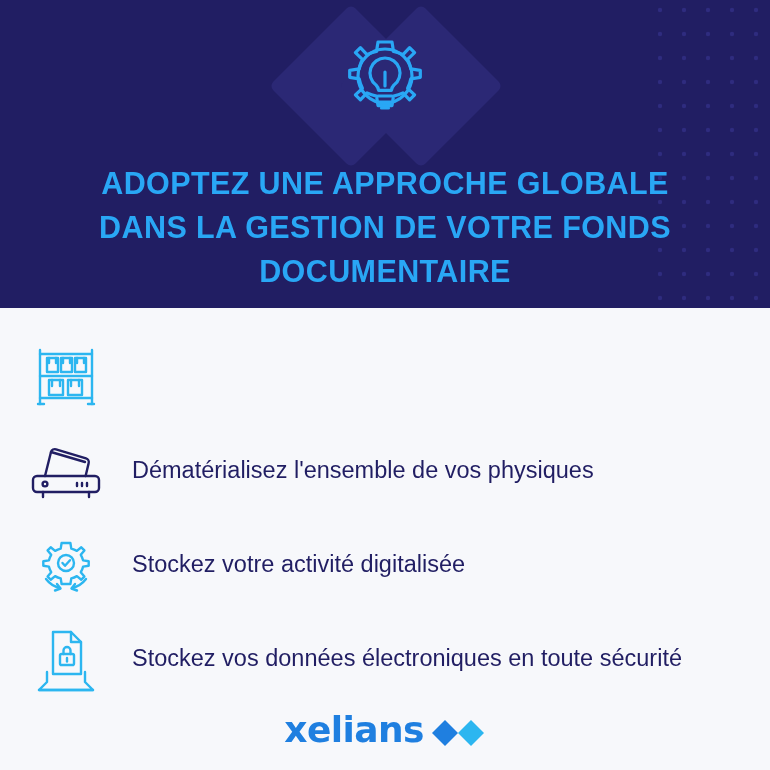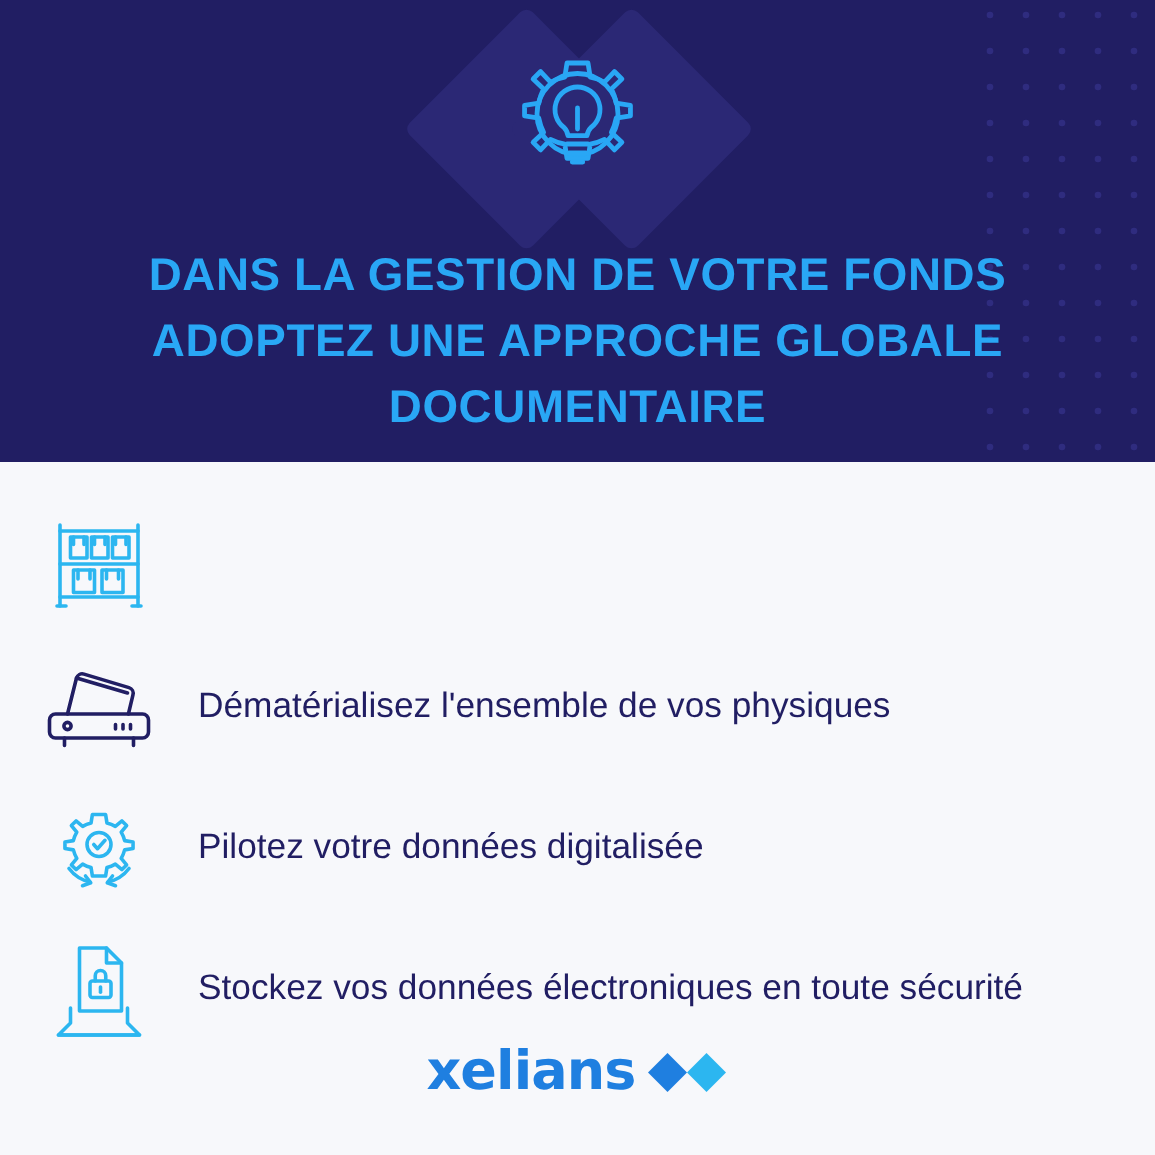--- a/index.html
+++ b/index.html
@@ -98,26 +98,26 @@
   .row-text {
     color: #211e63;
     font-size: 23.5px;
     line-height: 1.36;
     padding-right: 56px;
   }
 
   
   .footer {
     position: absolute;
-    bottom: 35px;
+    bottom: 20px;
     left: 0;
     width: 770px;
     display: flex;
     justify-content: center;
-    align-items: center;
+    align-items: flex-end;
   }
   .logo-word {
     color: #1f7fe0;
     font-size: 36px;
     font-weight: bold;
     letter-spacing: -.6px;
     font-family: "DejaVu Sans", sans-serif;
   }
   .logo-mark {
     margin-left: 6px;
@@ -213,22 +213,22 @@
       <circle cx="57" cy="40" r="27"></circle>
 
       <path d="M57 22 a15 15 0 0 0 -9 27 c1.6 1.6 2.4 3.3 2.6 5.4 l12.8 0 c.2-2.1 1-3.8 2.6-5.4 a15 15 0 0 0 -9-27 z"></path>
       <path d="M50 60 l14 0"></path>
       <path d="M51.5 66 l11 0"></path>
       <path d="M53.5 72 l7 0"></path>
       <path d="M57 36 l0 14"></path>
     </svg>
 
     <div class="header-title">
+      <span class="line">ADOPTEZ UNE APPROCHE GLOBALE</span>
       <span class="line">DANS LA GESTION DE VOTRE FONDS</span>
-      <span class="line">ADOPTEZ UNE APPROCHE GLOBALE</span>
       <span class="line">DOCUMENTAIRE</span>
     </div>
   </div>
 
   <div class="list">
 
     <div class="row">
       <div class="row-icon">
         <svg width="64" height="62" viewBox="0 0 64 62" xmlns="http://www.w3.org/2000/svg" fill="none" stroke="#2cb6f0" stroke-width="2.4" stroke-linecap="round" stroke-linejoin="round">
           <path d="M6 4 l0 54 M58 4 l0 54"></path>
@@ -266,21 +266,21 @@
         <svg width="62" height="62" viewBox="0 0 62 62" xmlns="http://www.w3.org/2000/svg" fill="none" stroke="#2cb6f0" stroke-width="2.4" stroke-linecap="round" stroke-linejoin="round">
           <path d="M31 9 l4.4 0 .9 5.6 a22 22 0 0 1 5.6 2.3 l4.4-3.6 3.1 3.1 -3.6 4.4 a22 22 0 0 1 2.3 5.6 l5.6 .9 0 4.4 -5.6 .9 a22 22 0 0 1 -2.3 5.6 l3.6 4.4 -3.1 3.1 -4.4-3.6 a22 22 0 0 1 -5.6 2.3 l-.9 5.6 -4.4 0 -4.4 0 -.9-5.6 a22 22 0 0 1 -5.6-2.3 l-4.4 3.6 -3.1-3.1 3.6-4.4 a22 22 0 0 1 -2.3-5.6 l-5.6-.9 0-4.4 5.6-.9 a22 22 0 0 1 2.3-5.6 l-3.6-4.4 3.1-3.1 4.4 3.6 a22 22 0 0 1 5.6-2.3 l.9-5.6 z"></path>
           <circle cx="31" cy="29" r="8"></circle>
           <path d="M27.5 29 l2.5 2.8 5-5.6"></path>
           <path d="M11 45 a24 24 0 0 0 14 9"></path>
           <path d="M51 45 a24 24 0 0 1 -14 9"></path>
           <path d="M22 50 l3.5 4.5 -5.5 2"></path>
           <path d="M40 50 l-3.5 4.5 5.5 2"></path>
         </svg>
       </div>
-      <div class="row-text">Pilotez votre données digitalisée</div>
+      <div class="row-text">Stockez votre activité digitalisée</div>
     </div>
 
     <div class="row">
       <div class="row-icon">
         <svg width="66" height="66" viewBox="0 0 66 66" xmlns="http://www.w3.org/2000/svg" fill="none" stroke="#2cb6f0" stroke-width="2.4" stroke-linecap="round" stroke-linejoin="round">
           <path d="M20 6 l18 0 10 10 0 32 -28 0 z"></path>
           <path d="M38 6 l0 10 10 0"></path>
           <rect x="27" y="28" width="14" height="11" rx="1.6"></rect>
           <path d="M30.5 28 l0-3.5 a3.5 3.5 0 0 1 7 0 l0 3.5"></path>
           <path d="M34 32 l0 3.5"></path>

